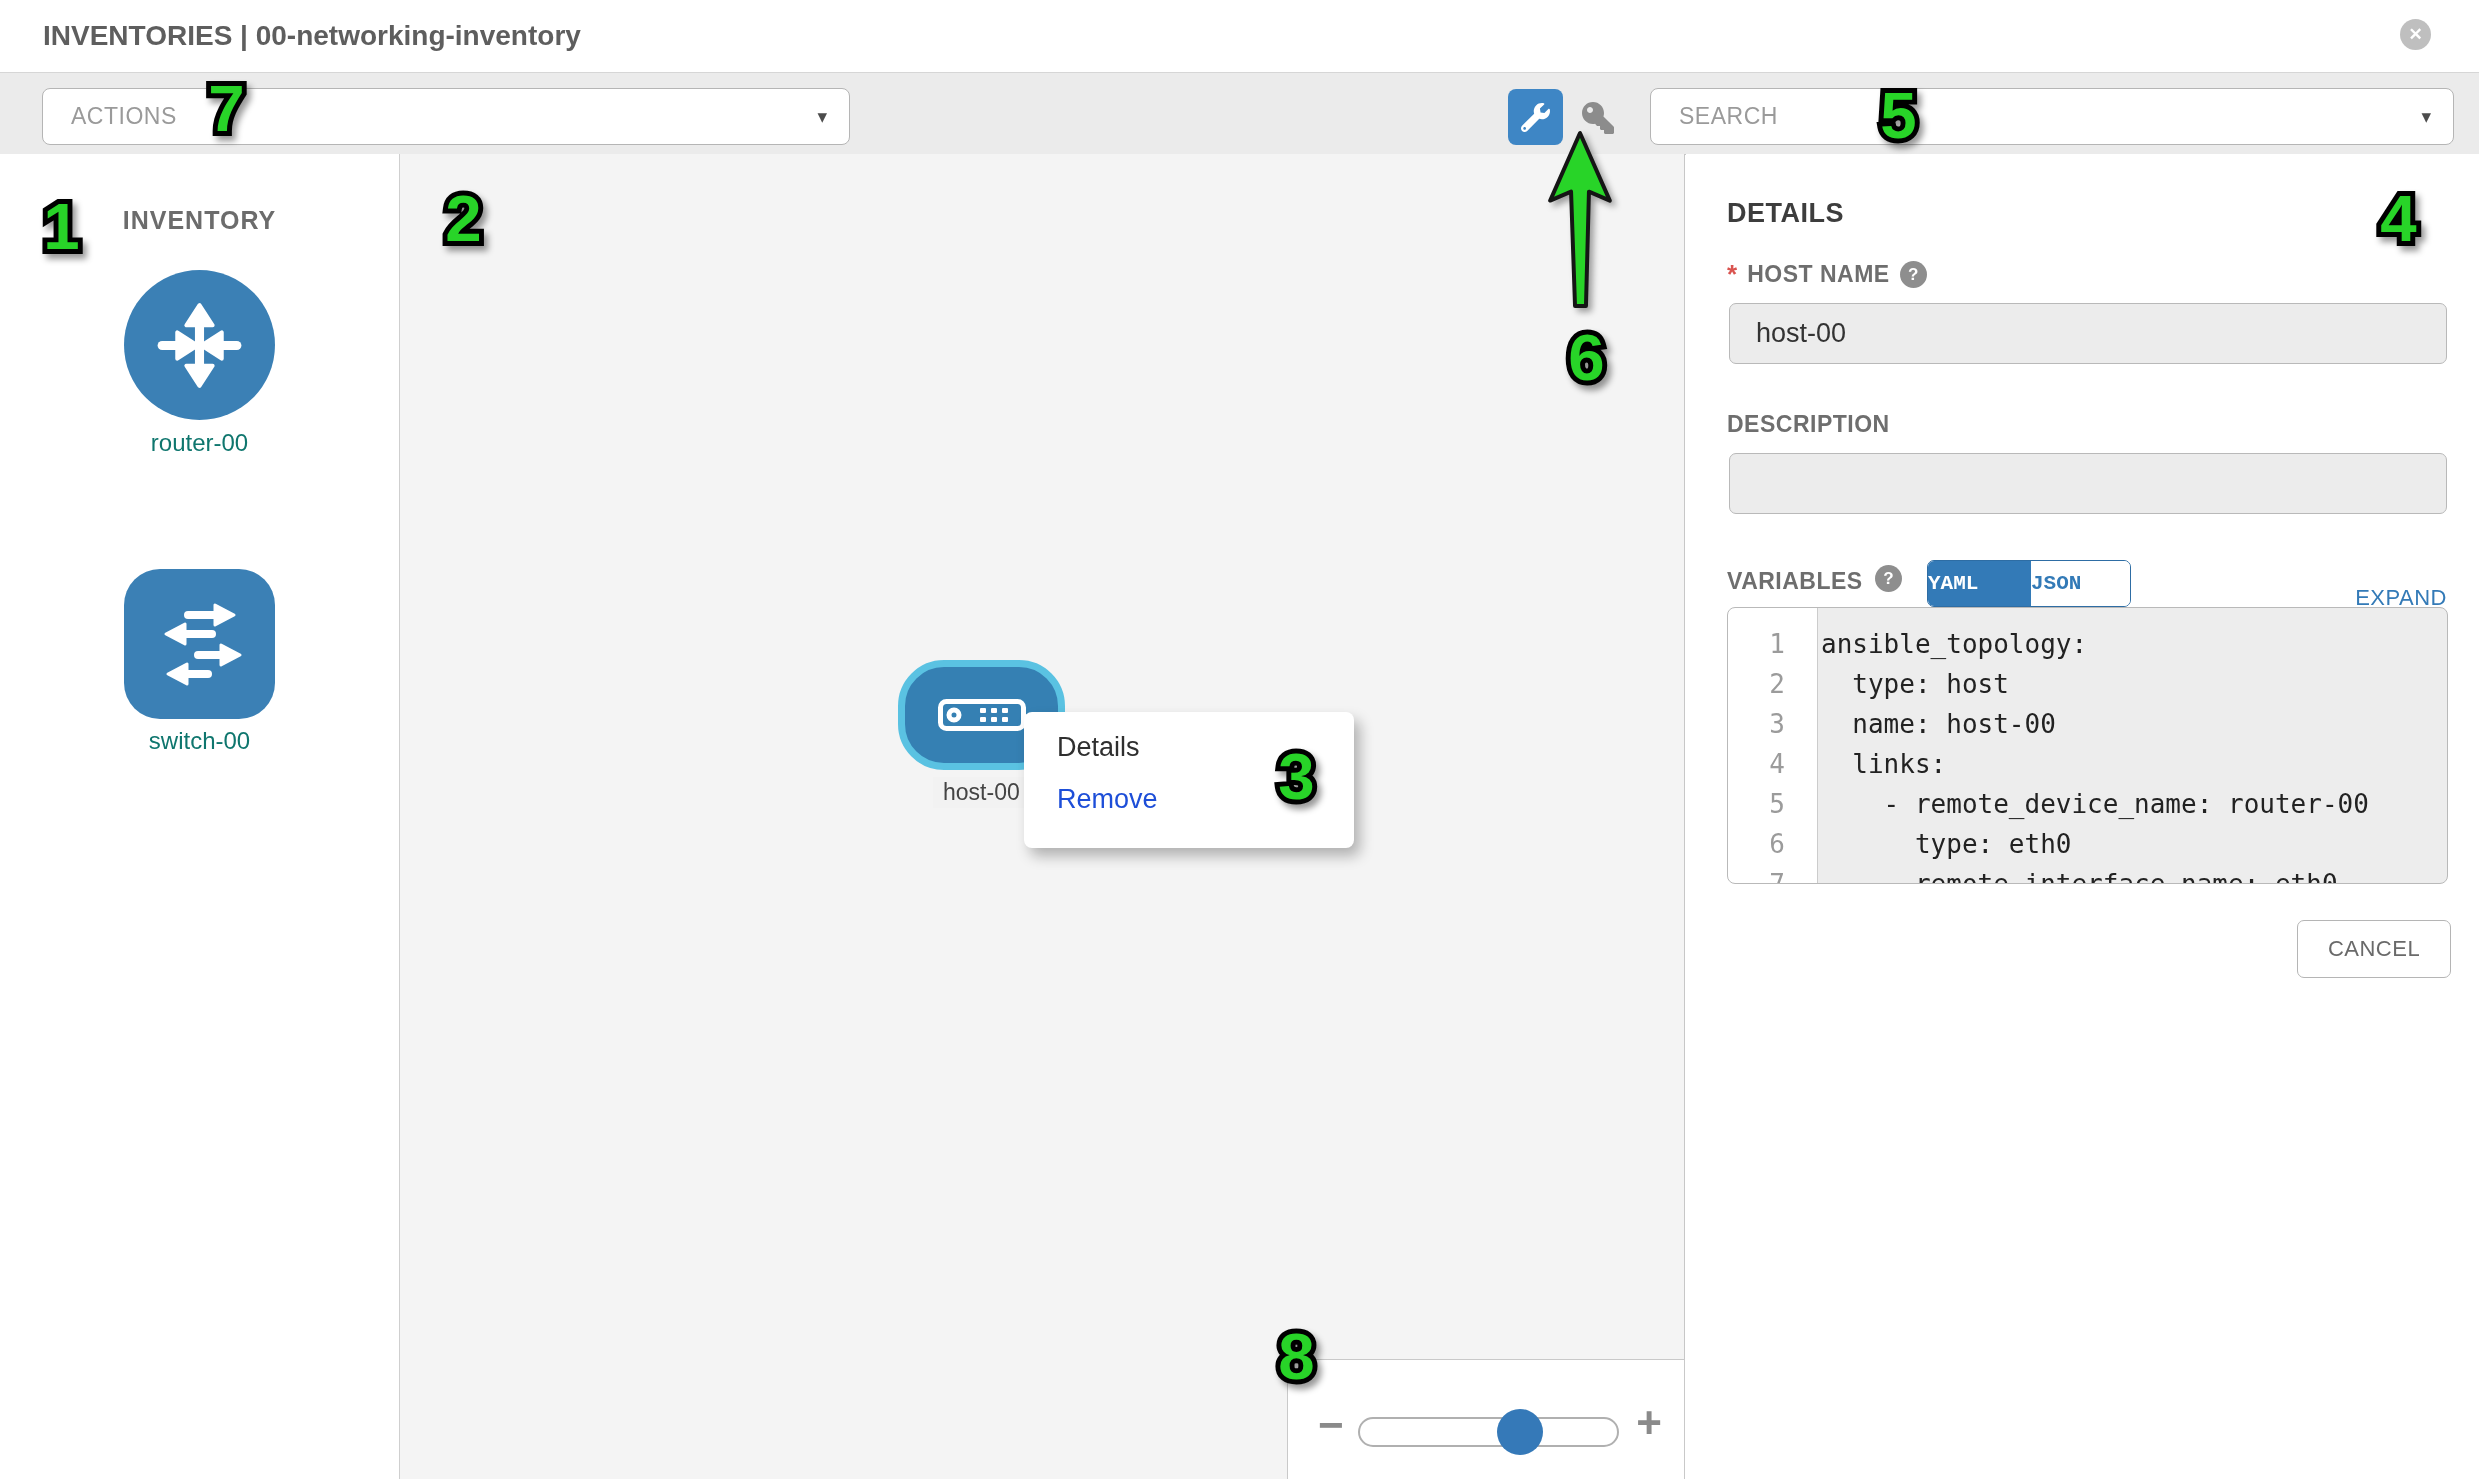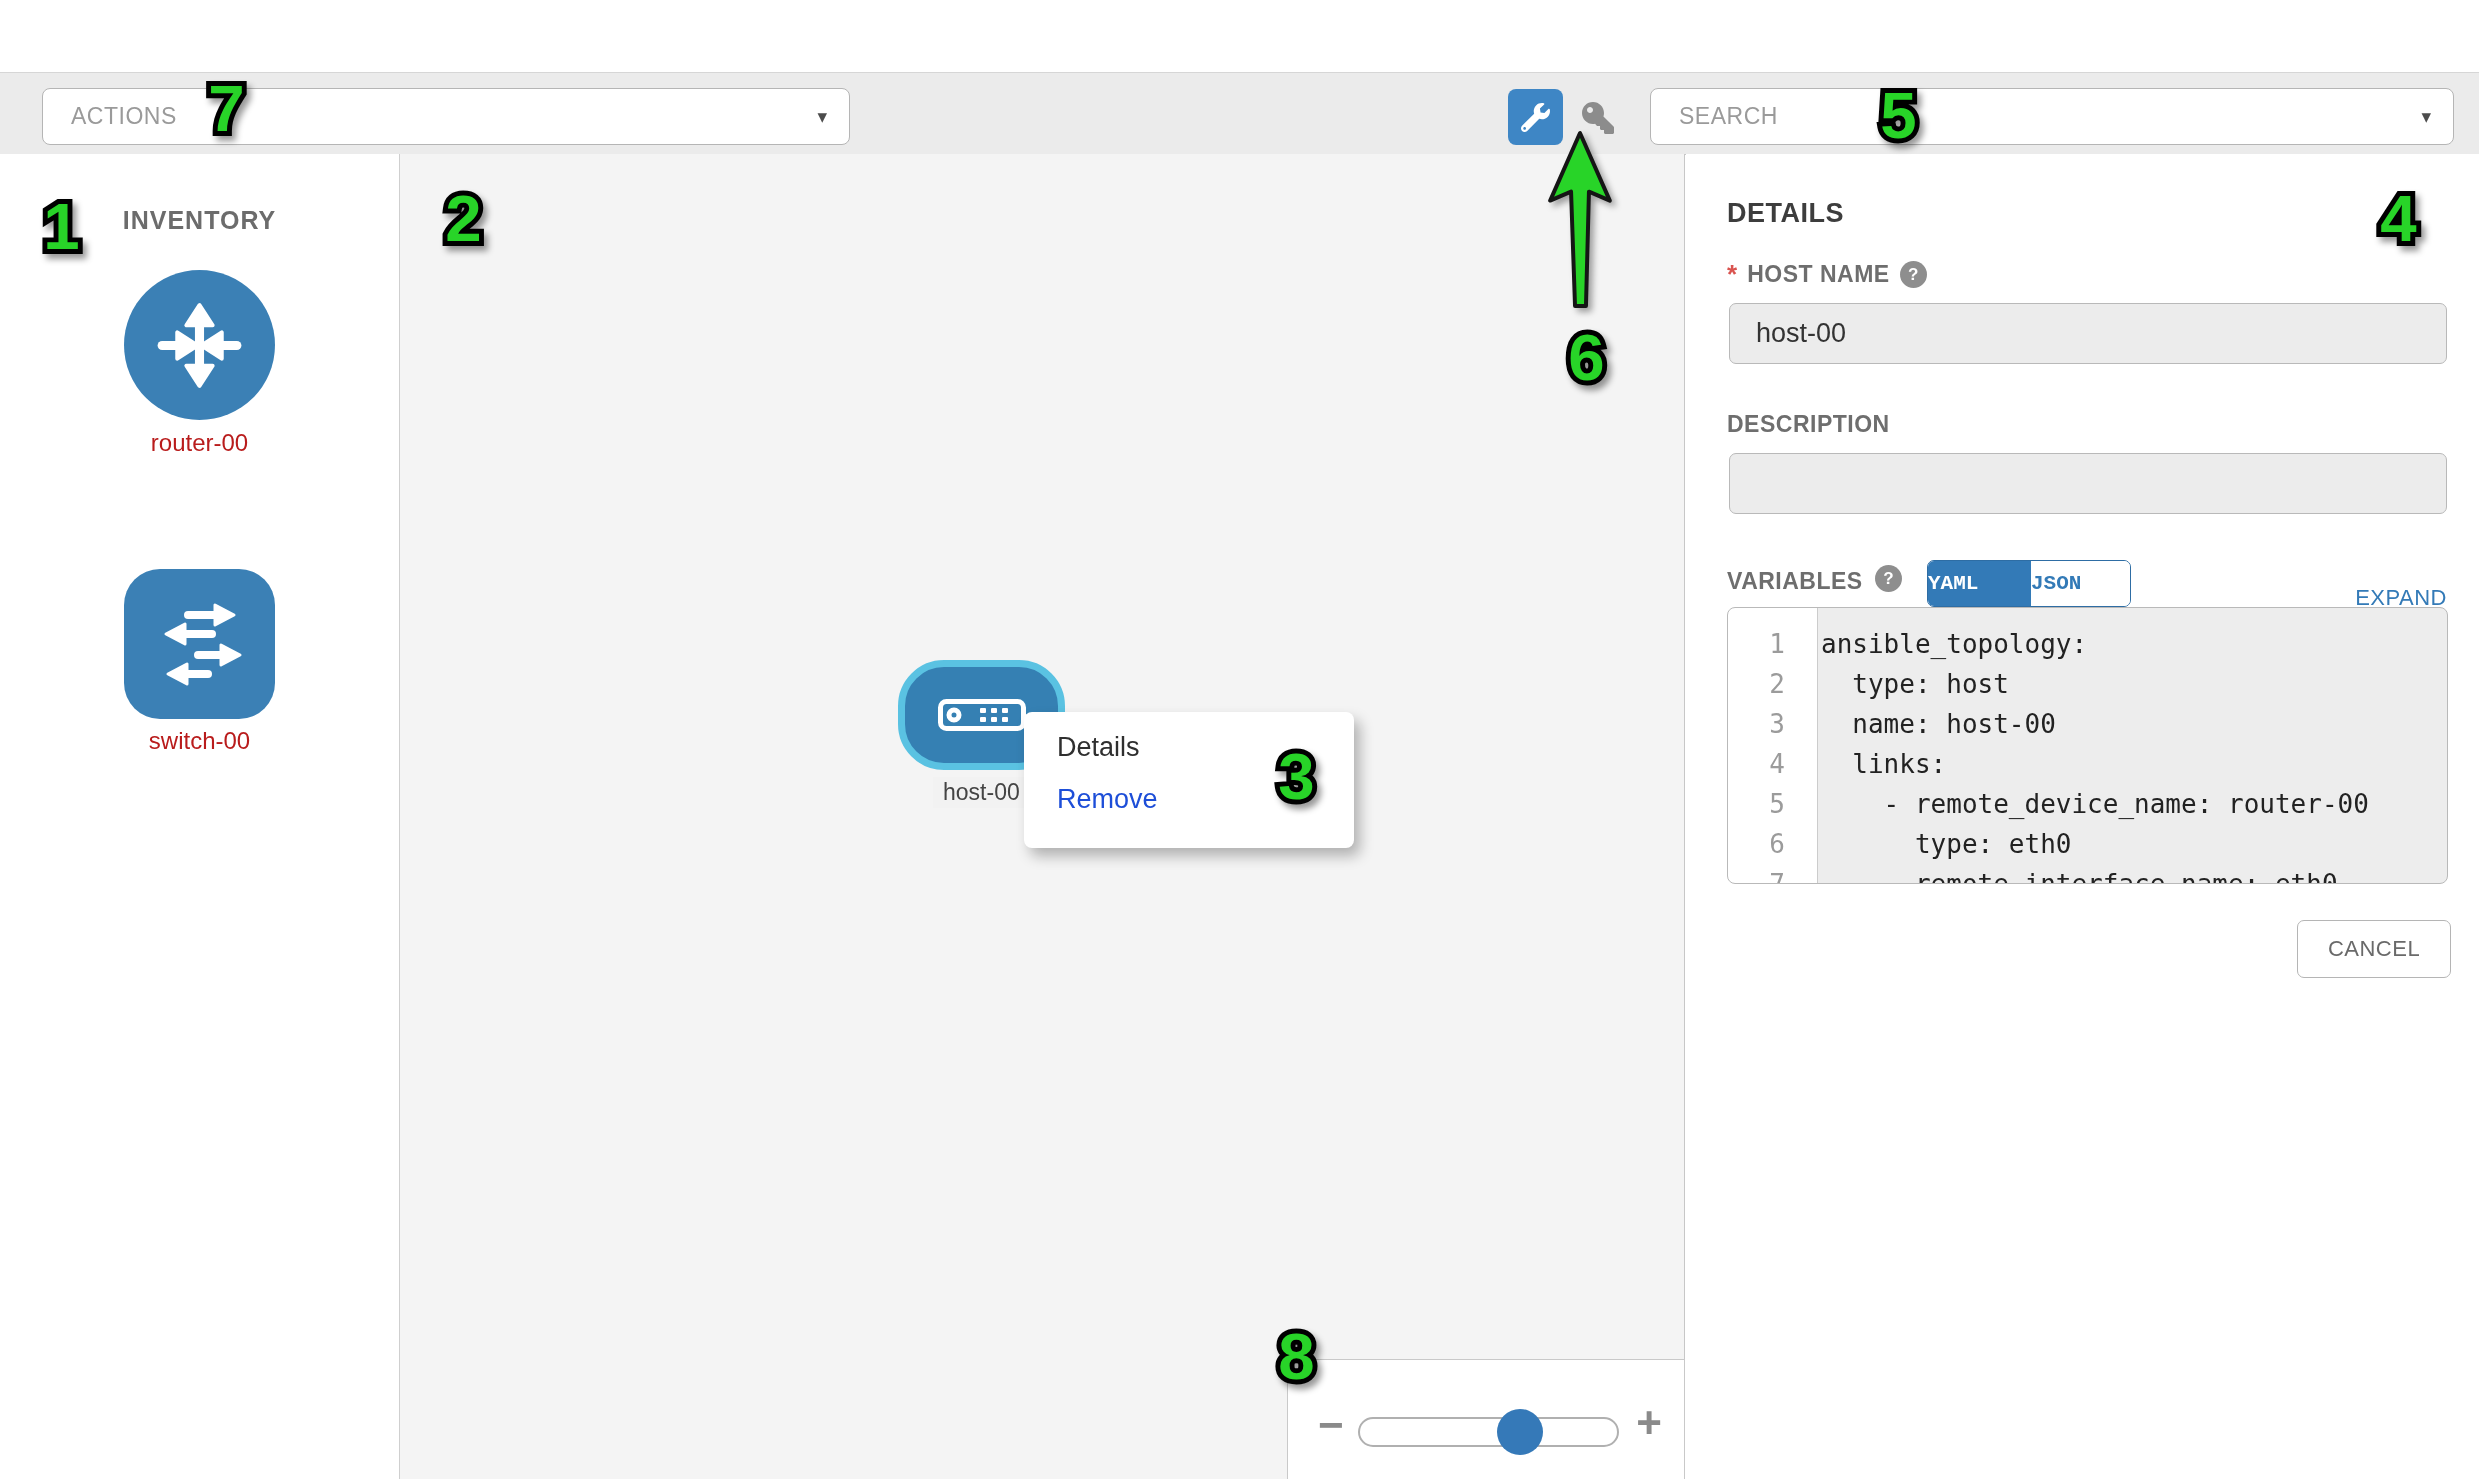--- a/index.html
+++ b/index.html
@@ -28,21 +28,21 @@
   
   .sidebar { position:absolute; left:0; top:154px; width:400px; height:1325px; background:#fff; border-right:1px solid #cfcfcf; }
   .canvas { position:absolute; left:400px; top:154px; width:1285px; height:1325px; background:#f4f4f4; border-right:1px solid #c7c7c7; }
   .details { position:absolute; left:1686px; top:154px; width:794px; height:1325px; background:#fff; }
 
   
   .inv-title { position:absolute; left:0; top:52px; width:100%; text-align:center; font-size:25px; font-weight:bold; color:#6c6c6c; letter-spacing:1px; }
   .dev-shape { position:absolute; background:#3b80b5; display:flex; align-items:center; justify-content:center; cursor:grab; }
   .dev-router { left:124px; top:116px; width:151px; height:150px; border-radius:50%; }
   .dev-switch { left:124px; top:415px; width:151px; height:150px; border-radius:36px; }
-  .dev-label { position:absolute; left:0; width:100%; text-align:center; font-size:24px; color:#b91c1c; }
+  .dev-label { position:absolute; left:0; width:100%; text-align:center; font-size:24px; color:#0f766e; }
   .lbl-router { top:275px; }
   .lbl-switch { top:573px; }
 
   
   .host-node { position:absolute; left:498px; top:506px; width:167px; height:110px; background:#3580b3;
                border:7px solid #5ac2e2; border-radius:46px; display:flex; align-items:center; justify-content:center; cursor:grab; }
   .node-chip { position:absolute; left:533px; top:623px; padding:2px 10px; background:#f2f2f2; font-size:23px; color:#444; }
   .ctx-menu { position:absolute; left:624px; top:558px; width:330px; height:136px; background:#fff; border-radius:8px;
               box-shadow:6px 8px 14px rgba(0,0,0,.28); padding:20px 0 0 33px; z-index:5; }
   .ctx-item { font-size:27px; color:#2f2f2f; cursor:pointer; }
@@ -96,20 +96,24 @@
   .a5 { left:1844px; top:64px;  }
   .a6 { left:1532px; top:306px; }
   .a7 { left:172px;  top:57px;  }
   .a8 { left:1242px; top:1305px;}
 </style>
 </head>
 <body>
 
 <div id="app">
 
+  <div class="header">
+    <div class="page-title">INVENTORIES | 00-networking-inventory</div>
+    <div class="close-btn"><span>✕</span></div>
+  </div>
 
   <div class="toolbar">
     <div class="select actions-box">
       <span class="sel-label">ACTIONS</span>
       <span class="caret">▾</span>
     </div>
     <button class="wrench-btn">
       <svg width="29" height="29" viewBox="0 0 512 512">
         <path fill="#ffffff" d="M507.73 109.1c-2.24-9.03-13.54-12.09-20.12-5.51l-74.36 74.36-67.88-11.31-11.31-67.88 74.36-74.36c6.62-6.62 3.43-17.9-5.66-20.16-47.38-11.74-99.55.91-136.58 37.93-39.64 39.64-50.55 97.1-34.05 147.2L18.74 402.76c-24.99 24.99-24.99 65.51 0 90.5 24.99 24.99 65.51 24.99 90.5 0l213.21-213.21c50.12 16.71 107.47 5.68 147.37-34.22 37.07-37.07 49.7-89.32 37.91-136.73zM64 472c-13.25 0-24-10.75-24-24 0-13.26 10.75-24 24-24s24 10.74 24 24c0 13.25-10.75 24-24 24z"></path>
       </svg>

